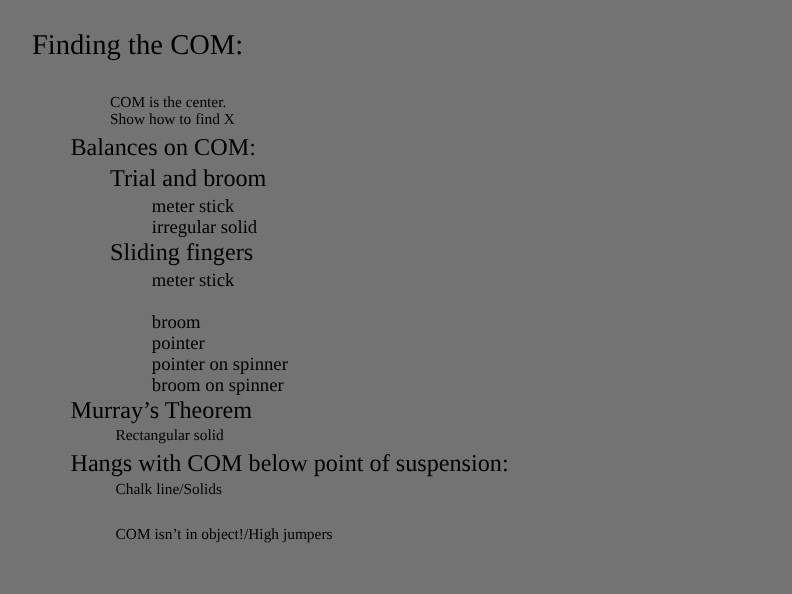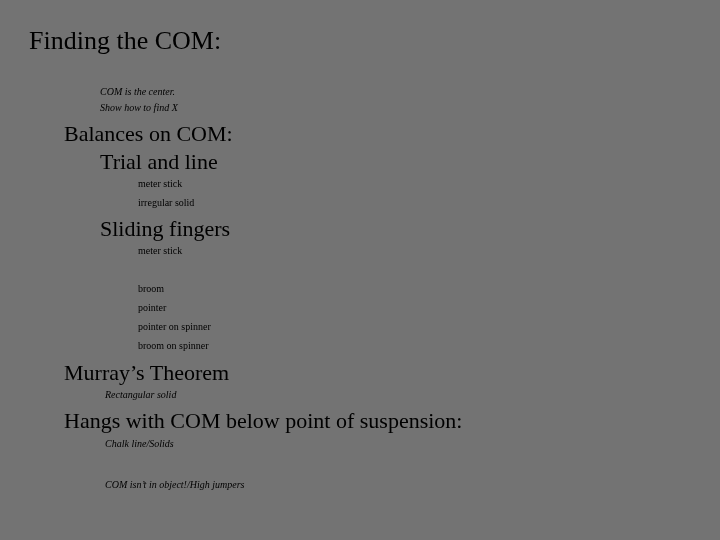--- a/index.html
+++ b/index.html
@@ -30,43 +30,42 @@
   
   .lvl1 {
     font-size: 26px;
   }
   
   .lvl2 {
     font-size: 22px;
   }
   
   .lvl3 {
-    font-size: 10px;
-    font-style: italic;
+    font-size: 14px;
   }
   
   .lvl4 {
-    font-size: 10px;
+    font-size: 17px;
   }
 </style>
 </head>
 <body>
 
 <div class="slide">
 
   <div class="line lvl1" style="left:29px; top:28px;">Finding the COM:</div>
 
 
   <div class="line lvl3" style="left:100px; top:87px;">COM is the center.</div>
 
   <div class="line lvl3" style="left:100px; top:103px;">Show how to find X</div>
 
   <div class="line lvl2" style="left:64px; top:123px;">Balances on COM:</div>
 
-  <div class="line lvl2" style="left:100px; top:151px;">Trial and line</div>
+  <div class="line lvl2" style="left:100px; top:151px;">Trial and broom</div>
 
   <div class="line lvl4" style="left:138px; top:179px;">meter stick</div>
 
   <div class="line lvl4" style="left:138px; top:198px;">irregular solid</div>
 
   <div class="line lvl2" style="left:100px; top:218px;">Sliding fingers</div>
 
   <div class="line lvl4" style="left:138px; top:246px;">meter stick</div>
 
 

